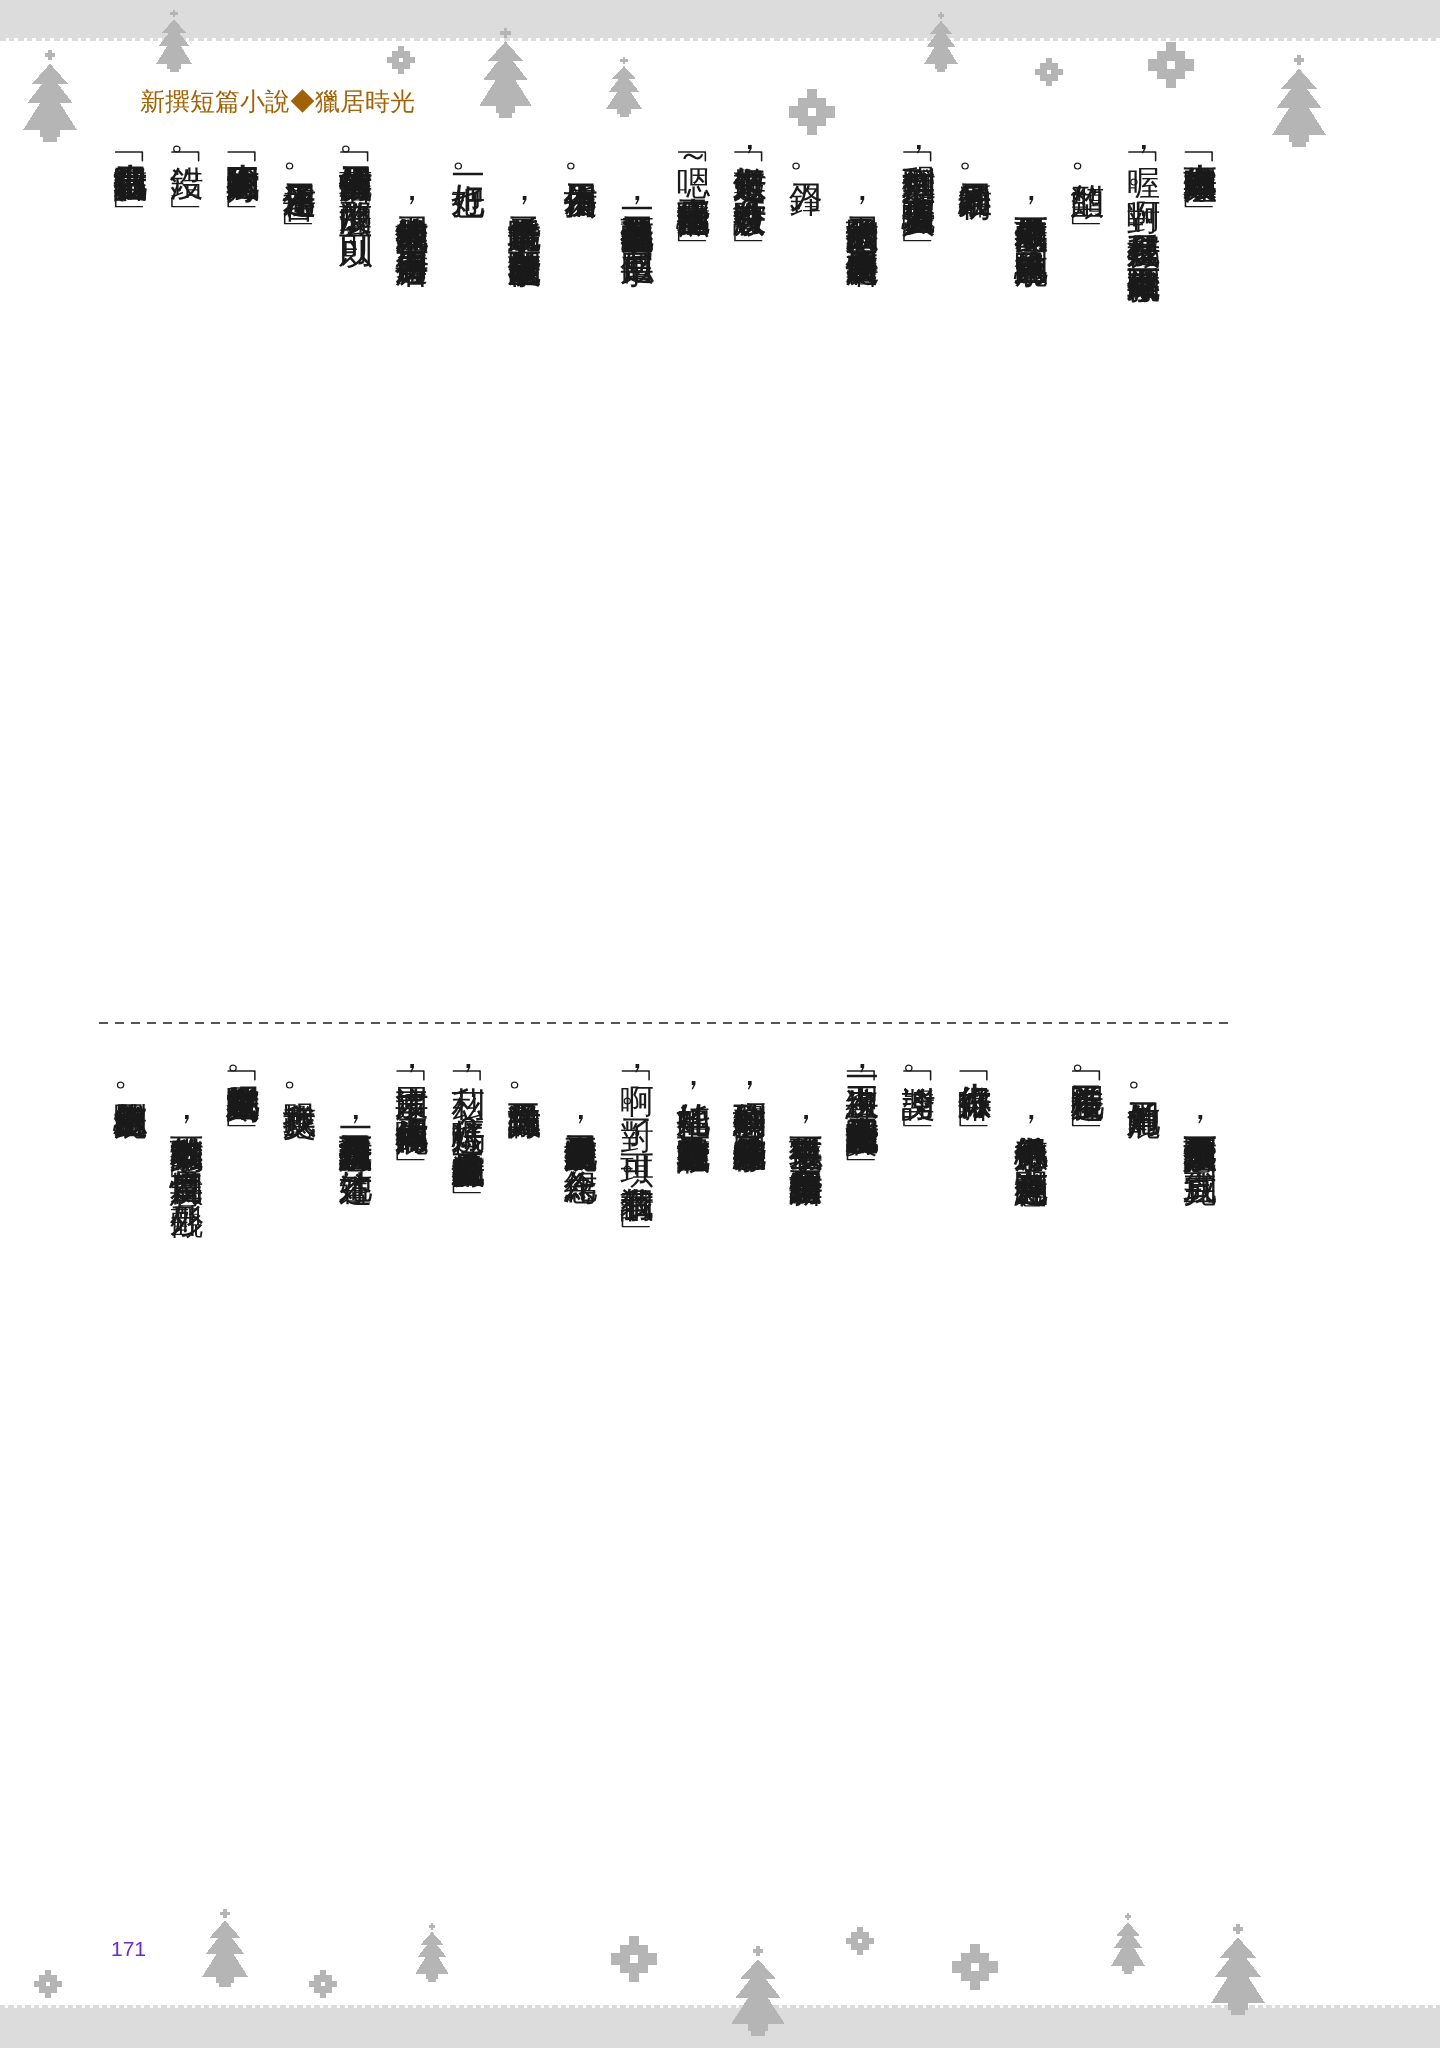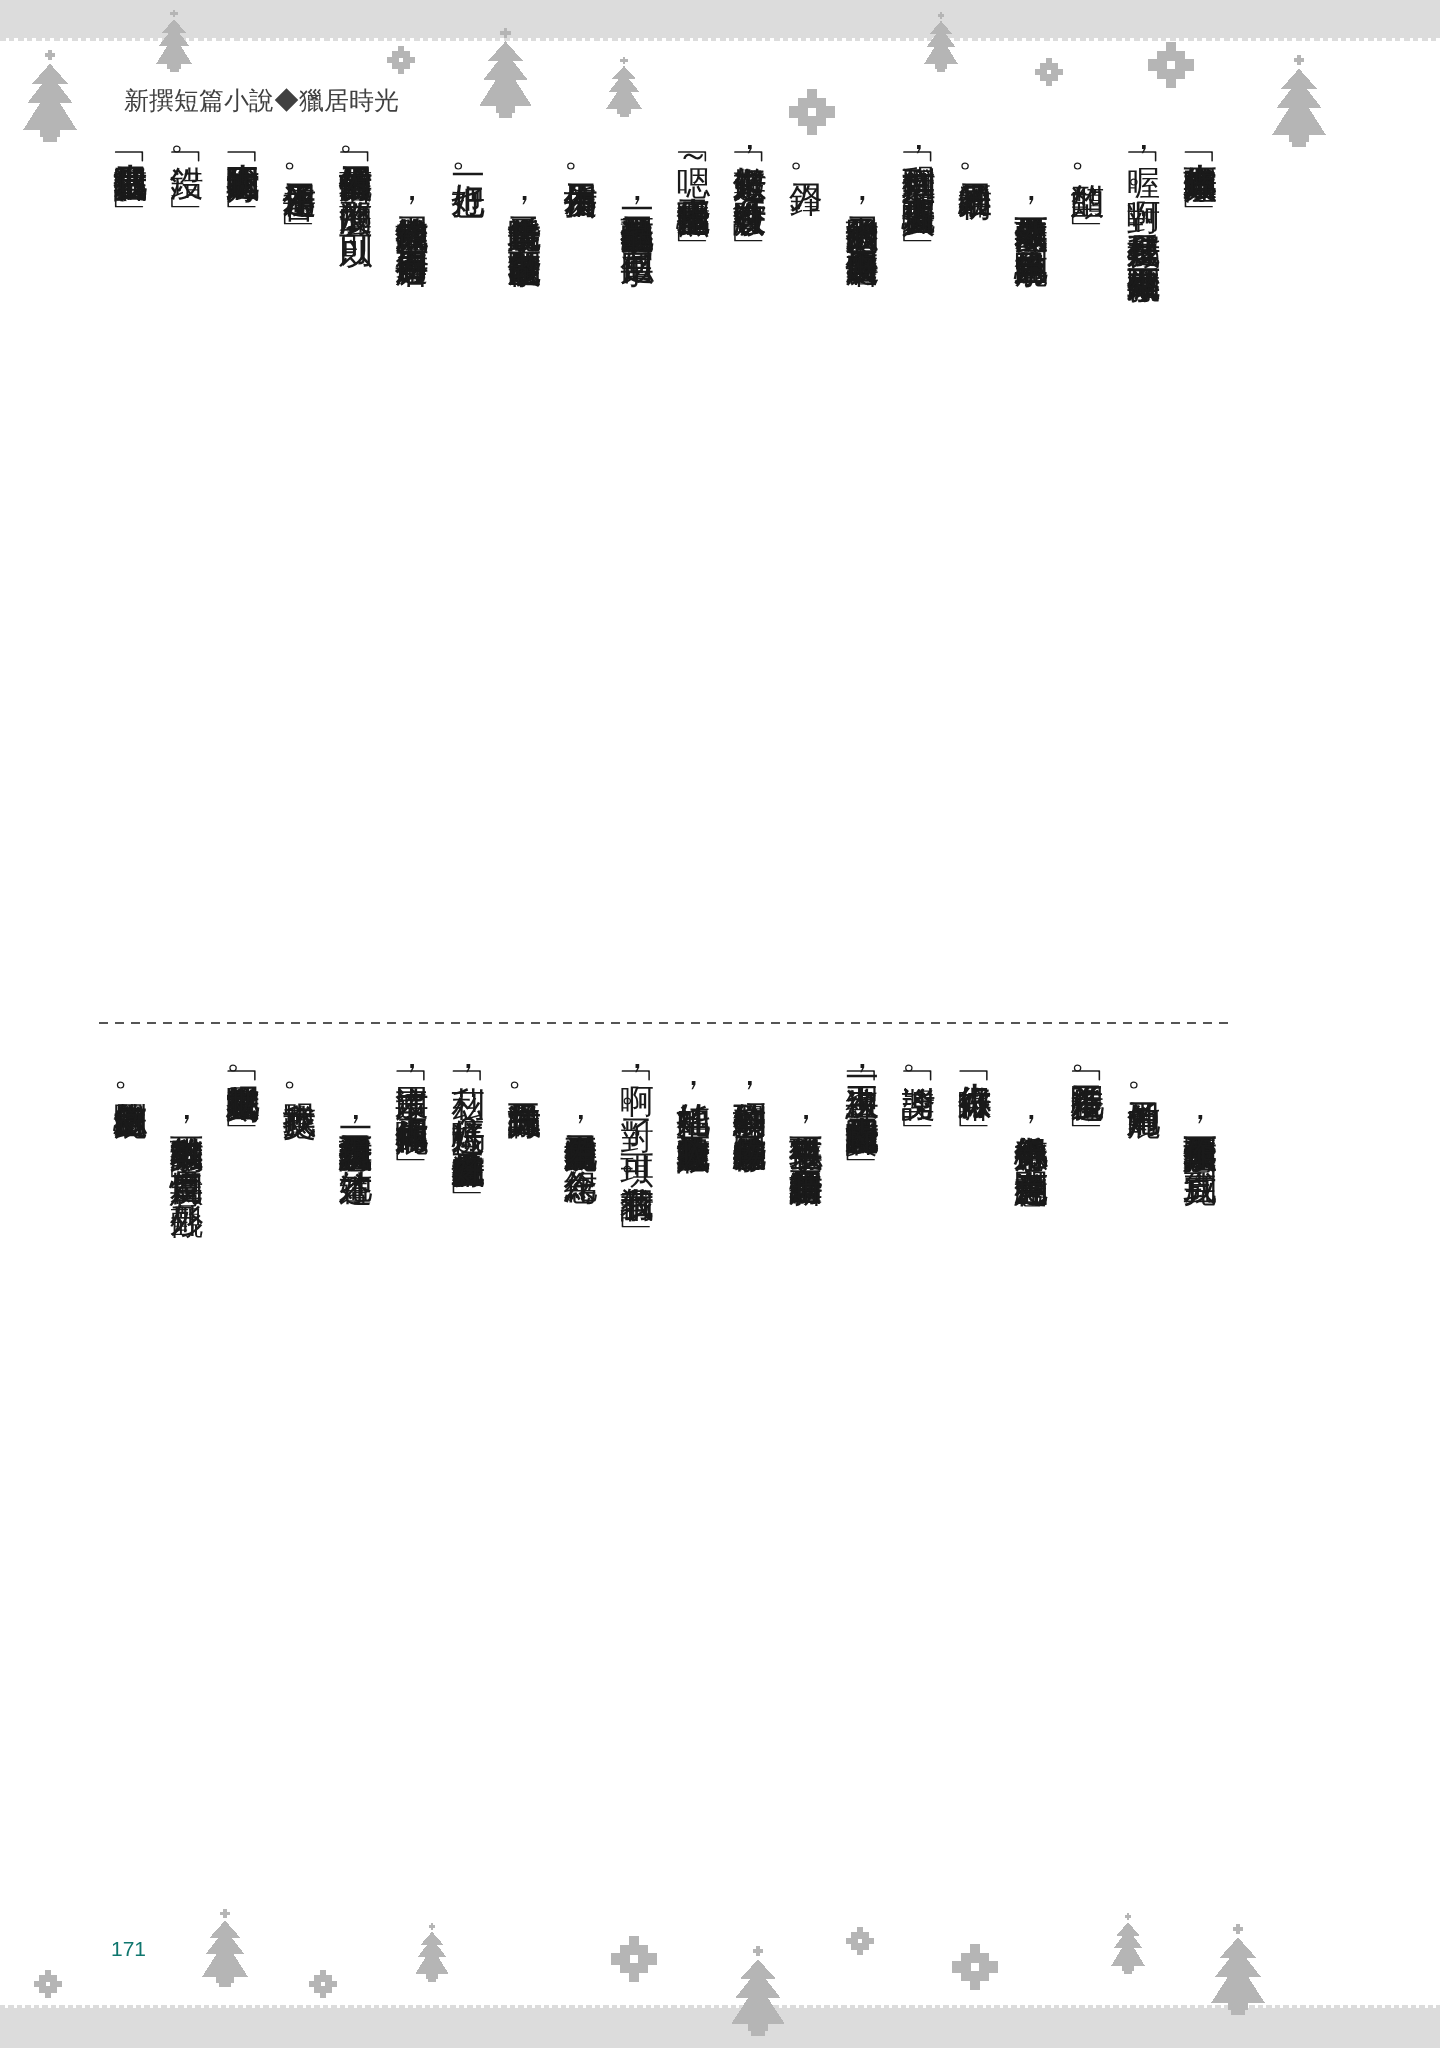--- a/index.html
+++ b/index.html
@@ -13,23 +13,23 @@
       content: ""; position: absolute; left: 0; right: 0; bottom: -3px; height: 3px;
       background: repeating-linear-gradient(90deg, #dcdcdc 0 6px, transparent 6px 9px, #dcdcdc 9px 14px, transparent 14px 18px);
     }
     .band-bottom { top: 2008px; height: 40px; }
     .band-bottom::before {
       content: ""; position: absolute; left: 0; right: 0; top: -3px; height: 3px;
       background: repeating-linear-gradient(90deg, #dcdcdc 0 5px, transparent 5px 8px, #dcdcdc 8px 14px, transparent 14px 17px);
     }
     .deco { position: absolute; z-index: 2; shape-rendering: crispEdges; overflow: visible; }
     .running-header {
-      position: absolute; left: 124px; top: 86px; z-index: 3;
-      font-family: Liberation Serif, serif; font-size: 25px; line-height: 30px;
-      color: #404040; white-space: nowrap;
+      position: absolute; left: 140px; top: 86px; z-index: 3;
+      font-family: Liberation Sans, sans-serif; font-size: 25px; line-height: 30px;
+      color: #a16207; white-space: nowrap;
     }
     .section {
       position: absolute; left: 102px; width: 1126px; height: 830px; z-index: 3;
       writing-mode: vertical-rl; text-orientation: mixed;
       font-family: "DejaVu Sans", sans-serif;
       font-size: 33.75px; color: #1a1a1a;
       text-spacing-trim: space-all;
     }
     .section-top { top: 158px; }
     .section-bottom { top: 1077px; }
@@ -39,21 +39,21 @@
       letter-spacing: 0;
     }
     .ln.dlg { text-indent: -0.5em; }
     .separator {
       position: absolute; left: 99px; top: 1022px; width: 1130px; height: 2px; z-index: 3;
       background: repeating-linear-gradient(90deg, #555555 0 9px, transparent 9px 16px);
     }
     .page-number {
       position: absolute; left: 111px; top: 1937px; z-index: 3;
       font-family: "Liberation Sans", sans-serif; font-size: 21px; line-height: 24px;
-      color: #0f766e;
+      color: #6d28d9;
     }
   </style>
 </head>
 <body>
 
 <svg width="0" height="0" style="position:absolute" aria-hidden="true">
   <defs>
     <g id="tree-shape" fill="#b5b5b5">
       <rect x="7.4" y="0" width="1.2" height="3"></rect>
       <rect x="6.4" y="0.9" width="3.2" height="1.2"></rect>

